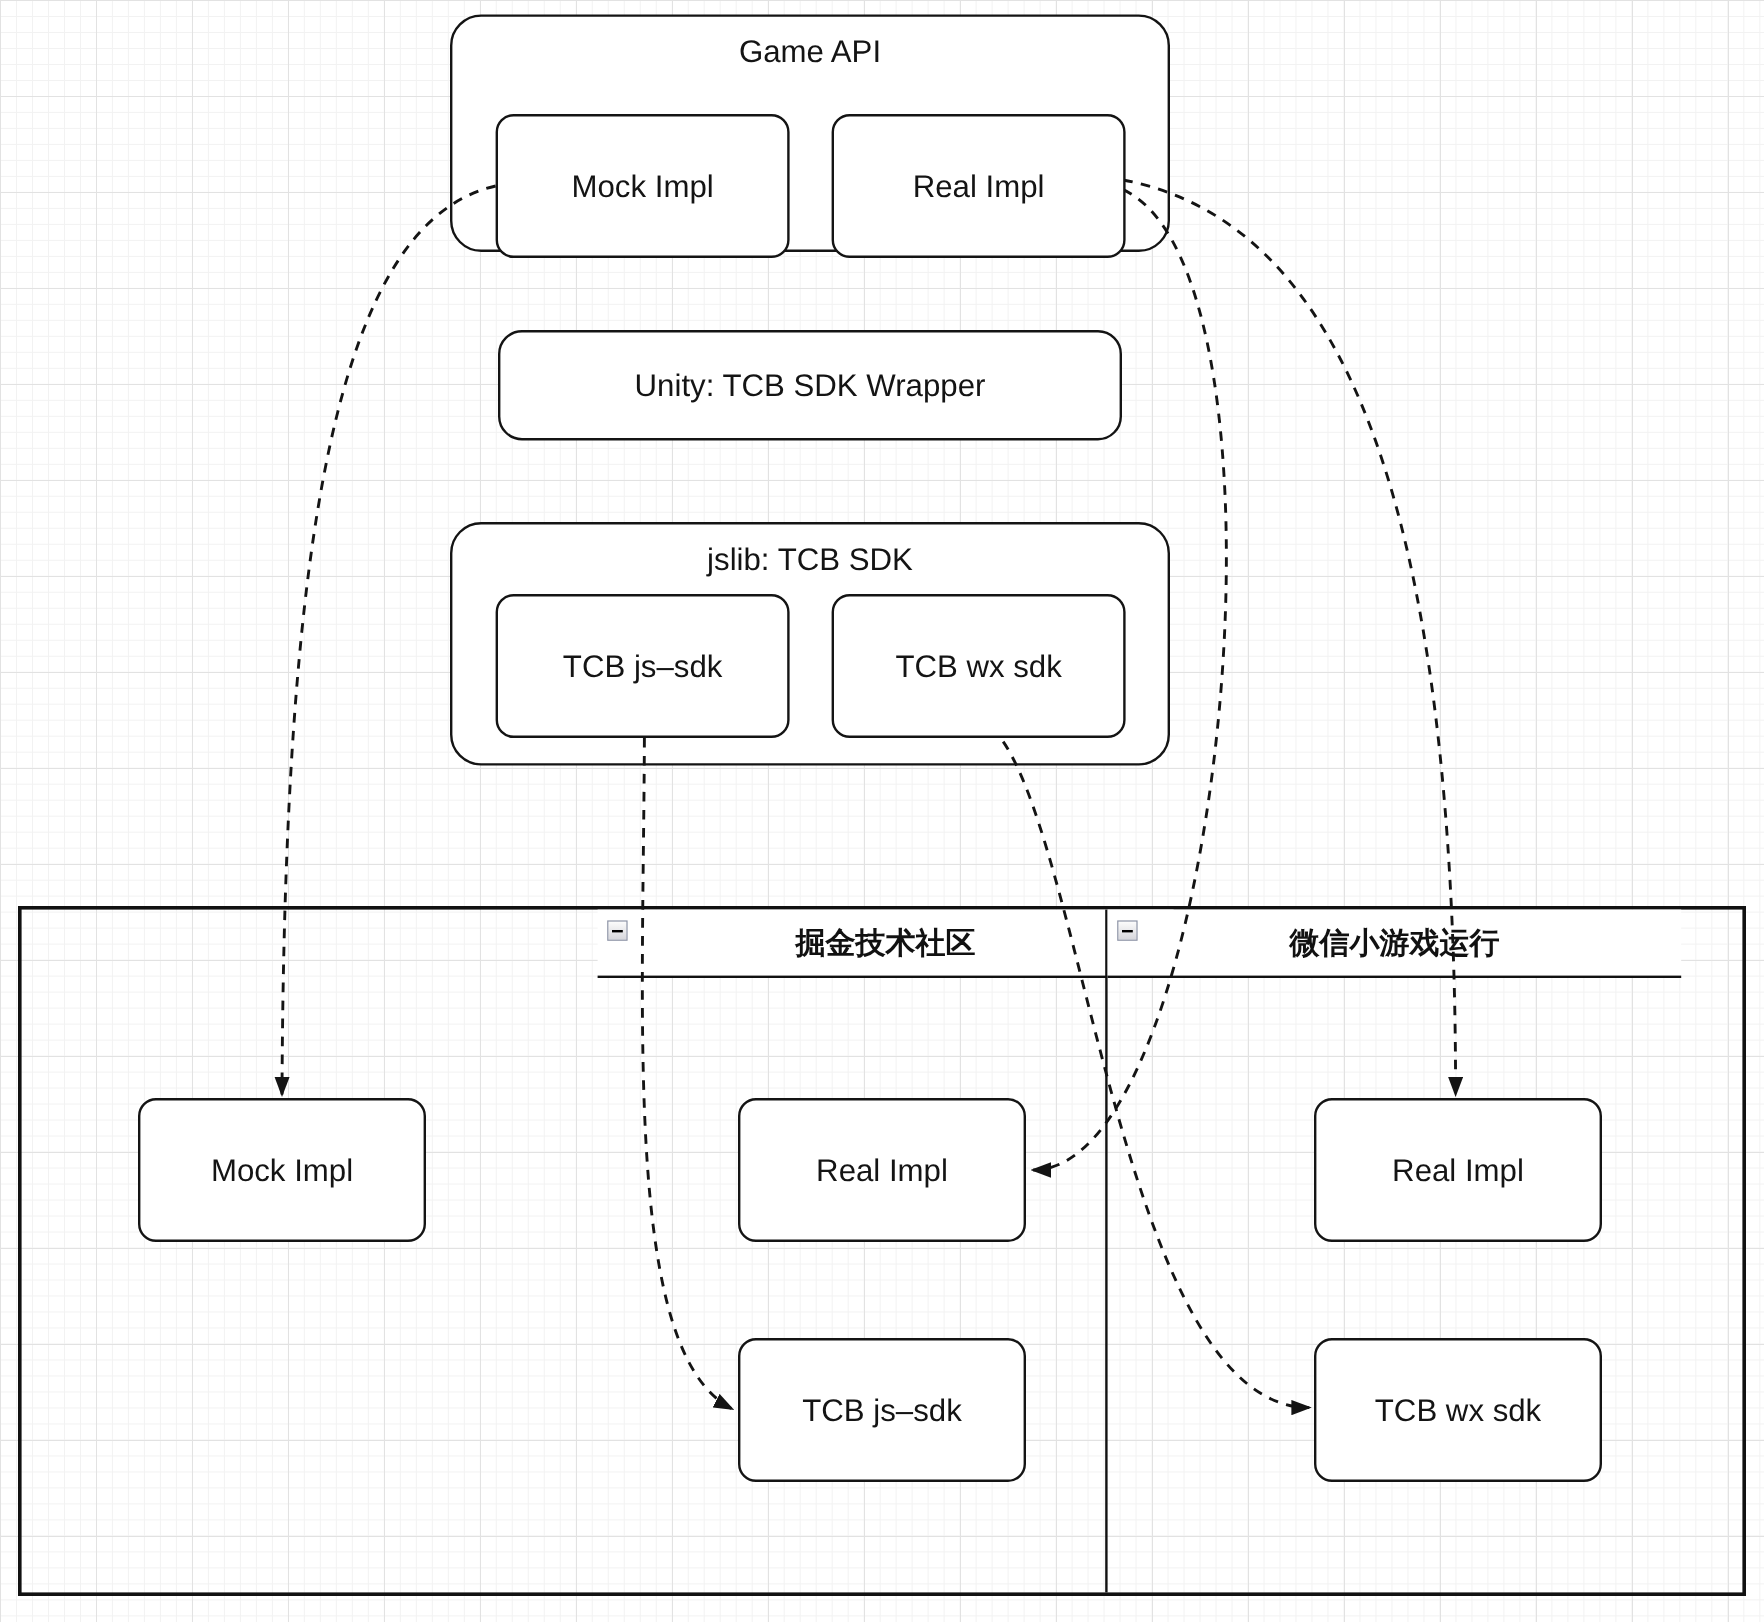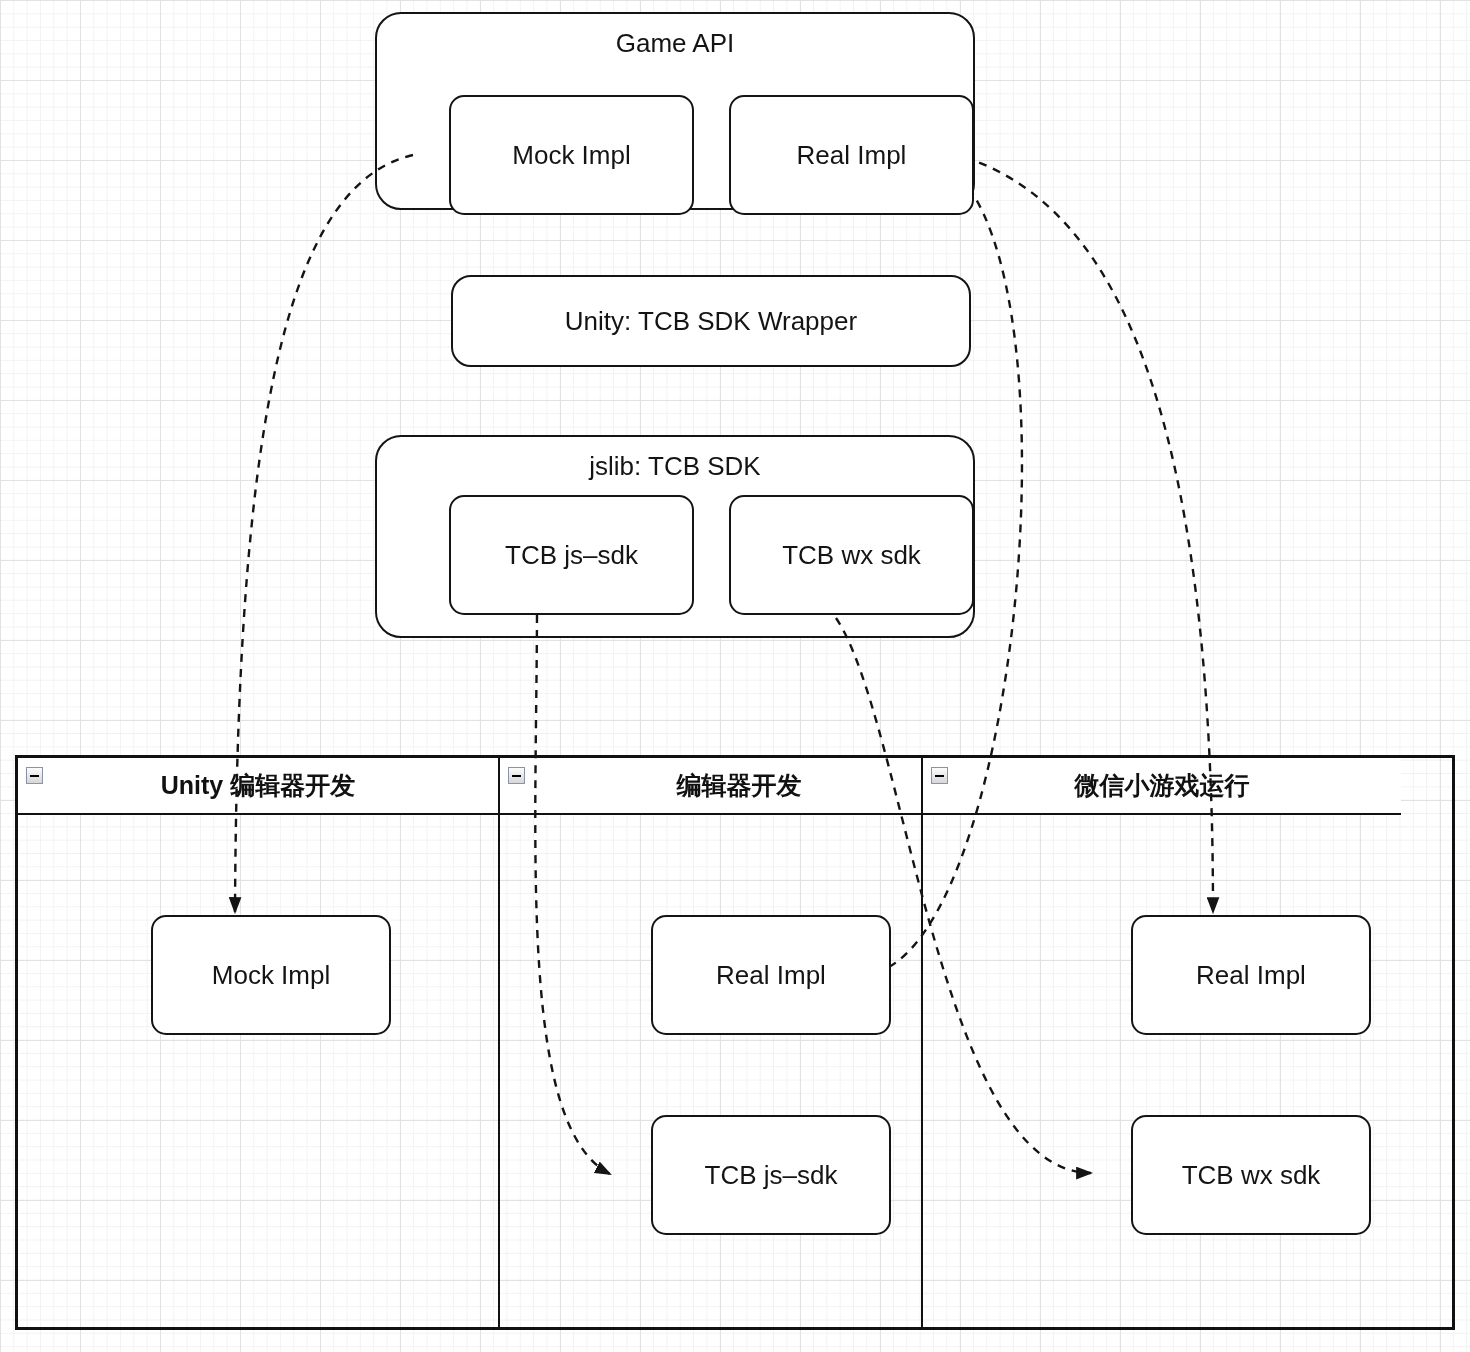--- a/index.html
+++ b/index.html
@@ -23,21 +23,21 @@
     position:absolute; background:#fff; border:2.5px solid #141414;
     border-radius:26px;
   }
   .group-title{
     position:absolute; top:14px; left:0; width:100%;
     text-align:center; font-size:26px; color:#141414;
   }
   .node{
     position:absolute; background:#fff; border:2.5px solid #141414;
     border-radius:15px; display:flex; align-items:center; justify-content:center;
-    font-size:26px; color:#141414; text-align:center;margin-left:36px;
+    font-size:26px; color:#141414; text-align:center;
   }
   
   .pool{
     position:absolute; left:15px; top:755px; width:1440px; height:575px;
     border:3px solid #111; background:transparent;
   }
   .lane{
     position:absolute; top:0; height:100%; width:480px; background:transparent;
   }
   .lane + .lane{ border-left:2.5px solid #111; }
@@ -103,34 +103,26 @@
     <div class="group-title">jslib: TCB SDK</div>
   </div>
   <div class="node" style="left:413px; top:495px; width:245px; height:120px;">
     <span>TCB js–sdk</span>
   </div>
   <div class="node" style="left:693px; top:495px; width:245px; height:120px;">
     <span>TCB wx sdk</span>
   </div>
 
   <div class="pool">
-    <div class="lane" style="left:0;">
-      <div class="lane-header">
-        <div class="collapse-btn">
-          <div class="minus"></div>
-        </div>
-        <div class="lane-title">Unity 编辑器开发</div>
-      </div>
-    </div>
     <div class="lane" style="left:480px;">
       <div class="lane-header">
         <div class="collapse-btn">
           <div class="minus"></div>
         </div>
-        <div class="lane-title">编辑器开发</div>
+        <div class="lane-title">掘金技术社区</div>
       </div>
     </div>
     <div class="lane" style="left:903px;">
       <div class="lane-header">
         <div class="collapse-btn">
           <div class="minus"></div>
         </div>
         <div class="lane-title">微信小游戏运行</div>
       </div>
     </div>

